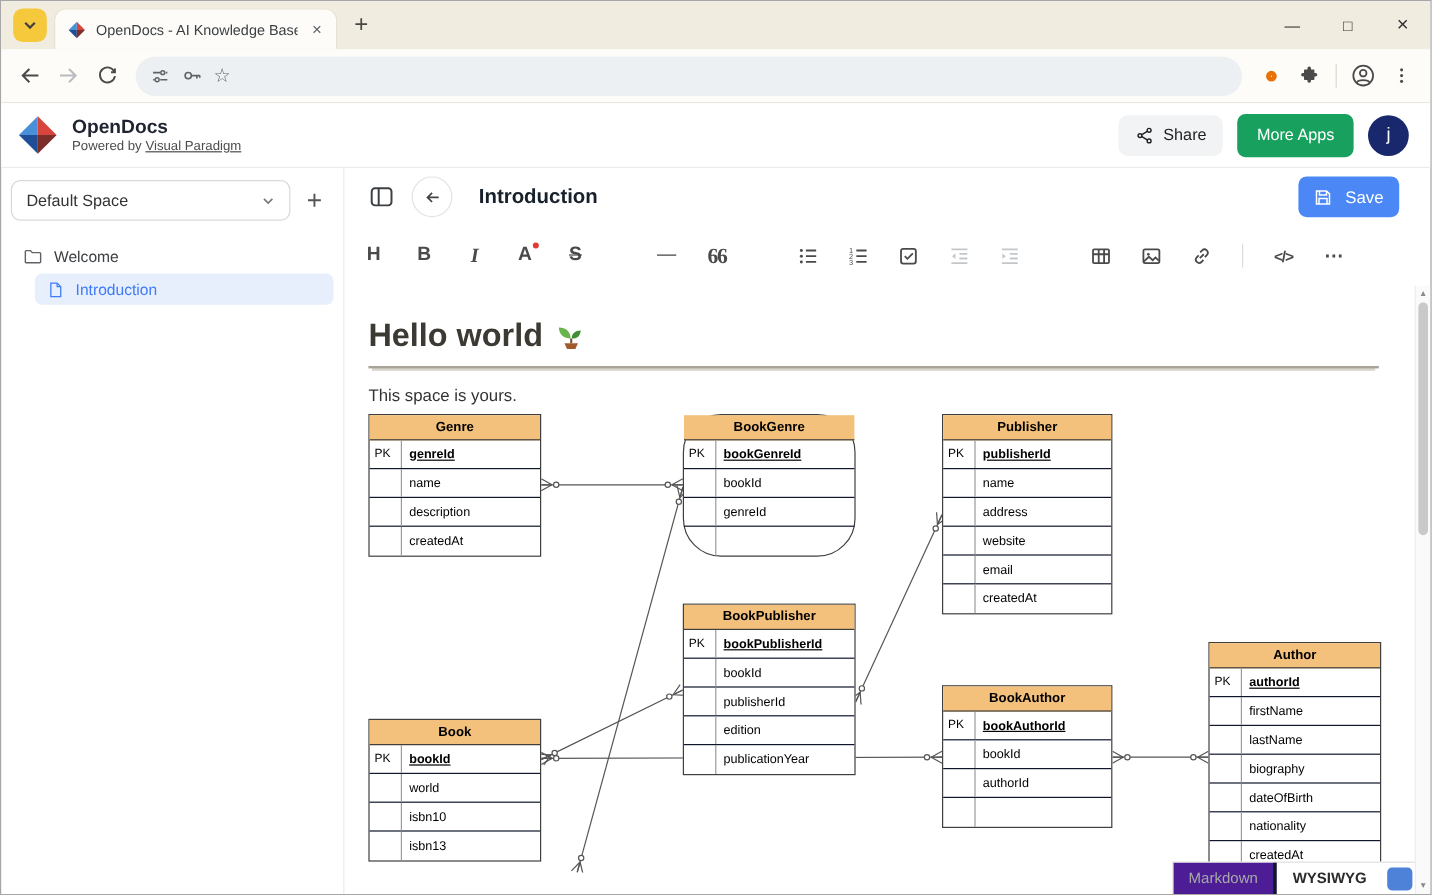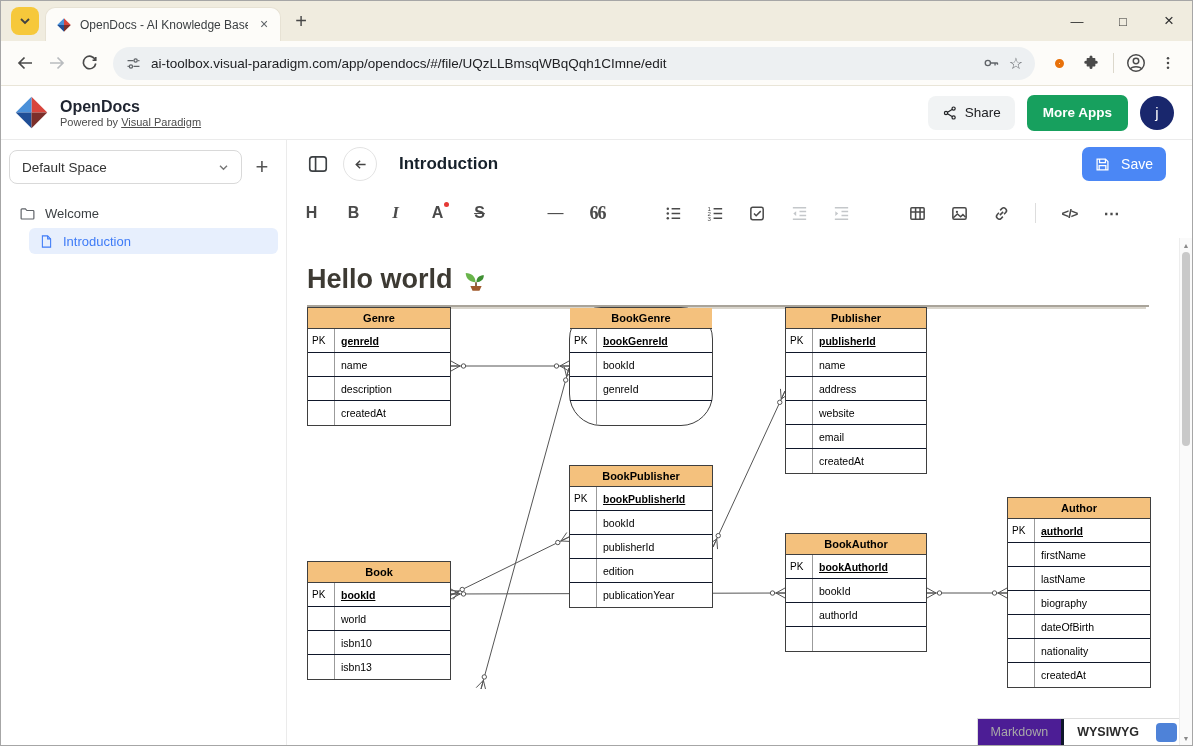--- a/index.html
+++ b/index.html
@@ -26,21 +26,21 @@
   .ext-dot { width:9px; height:9px; border:4px solid #e8710a; border-radius:50%; display:inline-block; }
   .nav-sep { width:1px; height:20px; background:#dcd8cc; margin:0 6px; }
 
   
   .app-header { height:54px; background:#fff; border-bottom:1px solid #ebebeb; display:flex; align-items:center; padding:0 18px 0 12px; gap:10px; flex:none; }
   .app-title { font-size:16px; font-weight:bold; color:#1f2430; line-height:18px; }
   .app-sub { font-size:11px; color:#4c4c4c; }
   .app-sub .link { text-decoration:underline; cursor:pointer; }
   .hdr-right { margin-left:auto; display:flex; align-items:center; gap:12px; }
   .share-btn { height:34px; display:flex; align-items:center; gap:7px; background:#f1f3f4; border-radius:8px; padding:0 14px; font-size:13.5px; color:#202124; cursor:pointer; border:none; }
-  .moreapps-btn { height:36px; background:#17a05e; color:#fff; border:none; border-radius:7px; padding:0 16px; font-size:13.5px; font-weight:bold; cursor:pointer; }
+  .moreapps-btn { height:36px; background:#17a05e; color:#fff; border:none; border-radius:7px; padding:0 16px; font-size:13.5px; font-weight:normal; cursor:pointer; }
   .avatar { width:34px; height:34px; border-radius:50%; background:#19276d; color:#fff; font-size:15px; display:flex; align-items:center; justify-content:center; cursor:pointer; }
 
   
   .workspace { flex:1; display:flex; min-height:0; }
   .sidebar { width:286px; flex:none; border-right:1px solid #ebebeb; padding:10px 8px; display:flex; flex-direction:column; gap:10px; }
   .space-row { display:flex; align-items:center; gap:4px; }
   .space-select { flex:1; height:34px; border:1px solid #d9d9d9; border-radius:8px; display:flex; align-items:center; justify-content:space-between; padding:0 12px; font-size:13.5px; color:#333; cursor:pointer; background:#fff; }
   .add-btn { width:32px; height:32px; border:none; background:none; color:#555; font-size:22px; line-height:1; cursor:pointer; }
   .searchbox { height:34px; background:#f4f5f7; border:1px solid #ededed; border-radius:17px; display:flex; align-items:center; gap:8px; padding:0 12px; color:#9aa0a6; }
   .searchbox input { border:none; background:none; outline:none; font-size:13.5px; color:#333; flex:1; font-family:inherit; }
@@ -146,21 +146,20 @@
         </svg>
     </span>
     <div class="omnibox">
       <span class="omni-icon">
         <svg width="17" height="17" viewBox="0 0 20 20" fill="none" stroke="currentColor" stroke-width="1.5">
             <path d="M3 6.5h7M15.5 6.5H17M3 13.5h1.5M10 13.5h7"></path>
             <circle cx="12.5" cy="6.5" r="1.9"></circle>
             <circle cx="7" cy="13.5" r="1.9"></circle>
           </svg>
       </span>
-      <span class="omni-url">ai-toolbox.visual-paradigm.com/app/opendocs/#/file/UQzLLBmsqWBqQqh1CImne/edit</span>
       <span class="omni-icon">
         <svg width="18" height="18" viewBox="0 0 20 20" fill="none" stroke="currentColor" stroke-width="1.5">
             <circle cx="6.5" cy="10" r="2.9"></circle>
             <path d="M9.5 10h8M14.5 10v2.8M17.2 10v2"></path>
           </svg>
       </span>
       <span class="omni-icon" style="font-size:16px;">☆</span>
     </div>
     <span class="nav-icon">
         <span class="ext-dot"></span>
@@ -360,20 +359,21 @@
             <span>Hello world</span>
             <span style="display:flex;" title="🌱">
               <svg width="26" height="26" viewBox="0 0 24 24">
                   <path d="M11.5 14c.2-5-3.5-8.5-9-8.5.2 5.5 4 8.5 9 8.5z" fill="#69b44b"></path>
                   <path d="M12.5 14c-.2-4 2.6-6.3 6.8-6.3-.2 4.2-2.8 6.3-6.8 6.3z" fill="#3f8f33"></path>
                   <path d="M12 14v3.5" stroke="#7a5230" stroke-width="1.6"></path>
                   <path d="M6.8 17.5h10.4l-2 4.5H8.8z" fill="#a05a2c"></path>
                 </svg>
             </span>
           </h1>
+          <p class="doc-para">This space is yours.</p>
           <div class="diagram">
               <svg width="866" height="382" viewBox="0 0 866 382" class="conn">
                 <line x1="144" y1="59" x2="262" y2="59" stroke="#555" stroke-width="1"></line>
                 <line x1="144" y1="54" x2="153" y2="59" stroke="#555" stroke-width="1"></line>
                 <line x1="144" y1="59" x2="153" y2="59" stroke="#555" stroke-width="1"></line>
                 <line x1="144" y1="64" x2="153" y2="59" stroke="#555" stroke-width="1"></line>
                 <circle cx="156.5" cy="59" r="2.2" fill="#fff" stroke="#555"></circle>
                 <line x1="262" y1="64" x2="253" y2="59" stroke="#555" stroke-width="1"></line>
                 <line x1="262" y1="59" x2="253" y2="59" stroke="#555" stroke-width="1"></line>
                 <line x1="262" y1="54" x2="253" y2="59" stroke="#555" stroke-width="1"></line>

